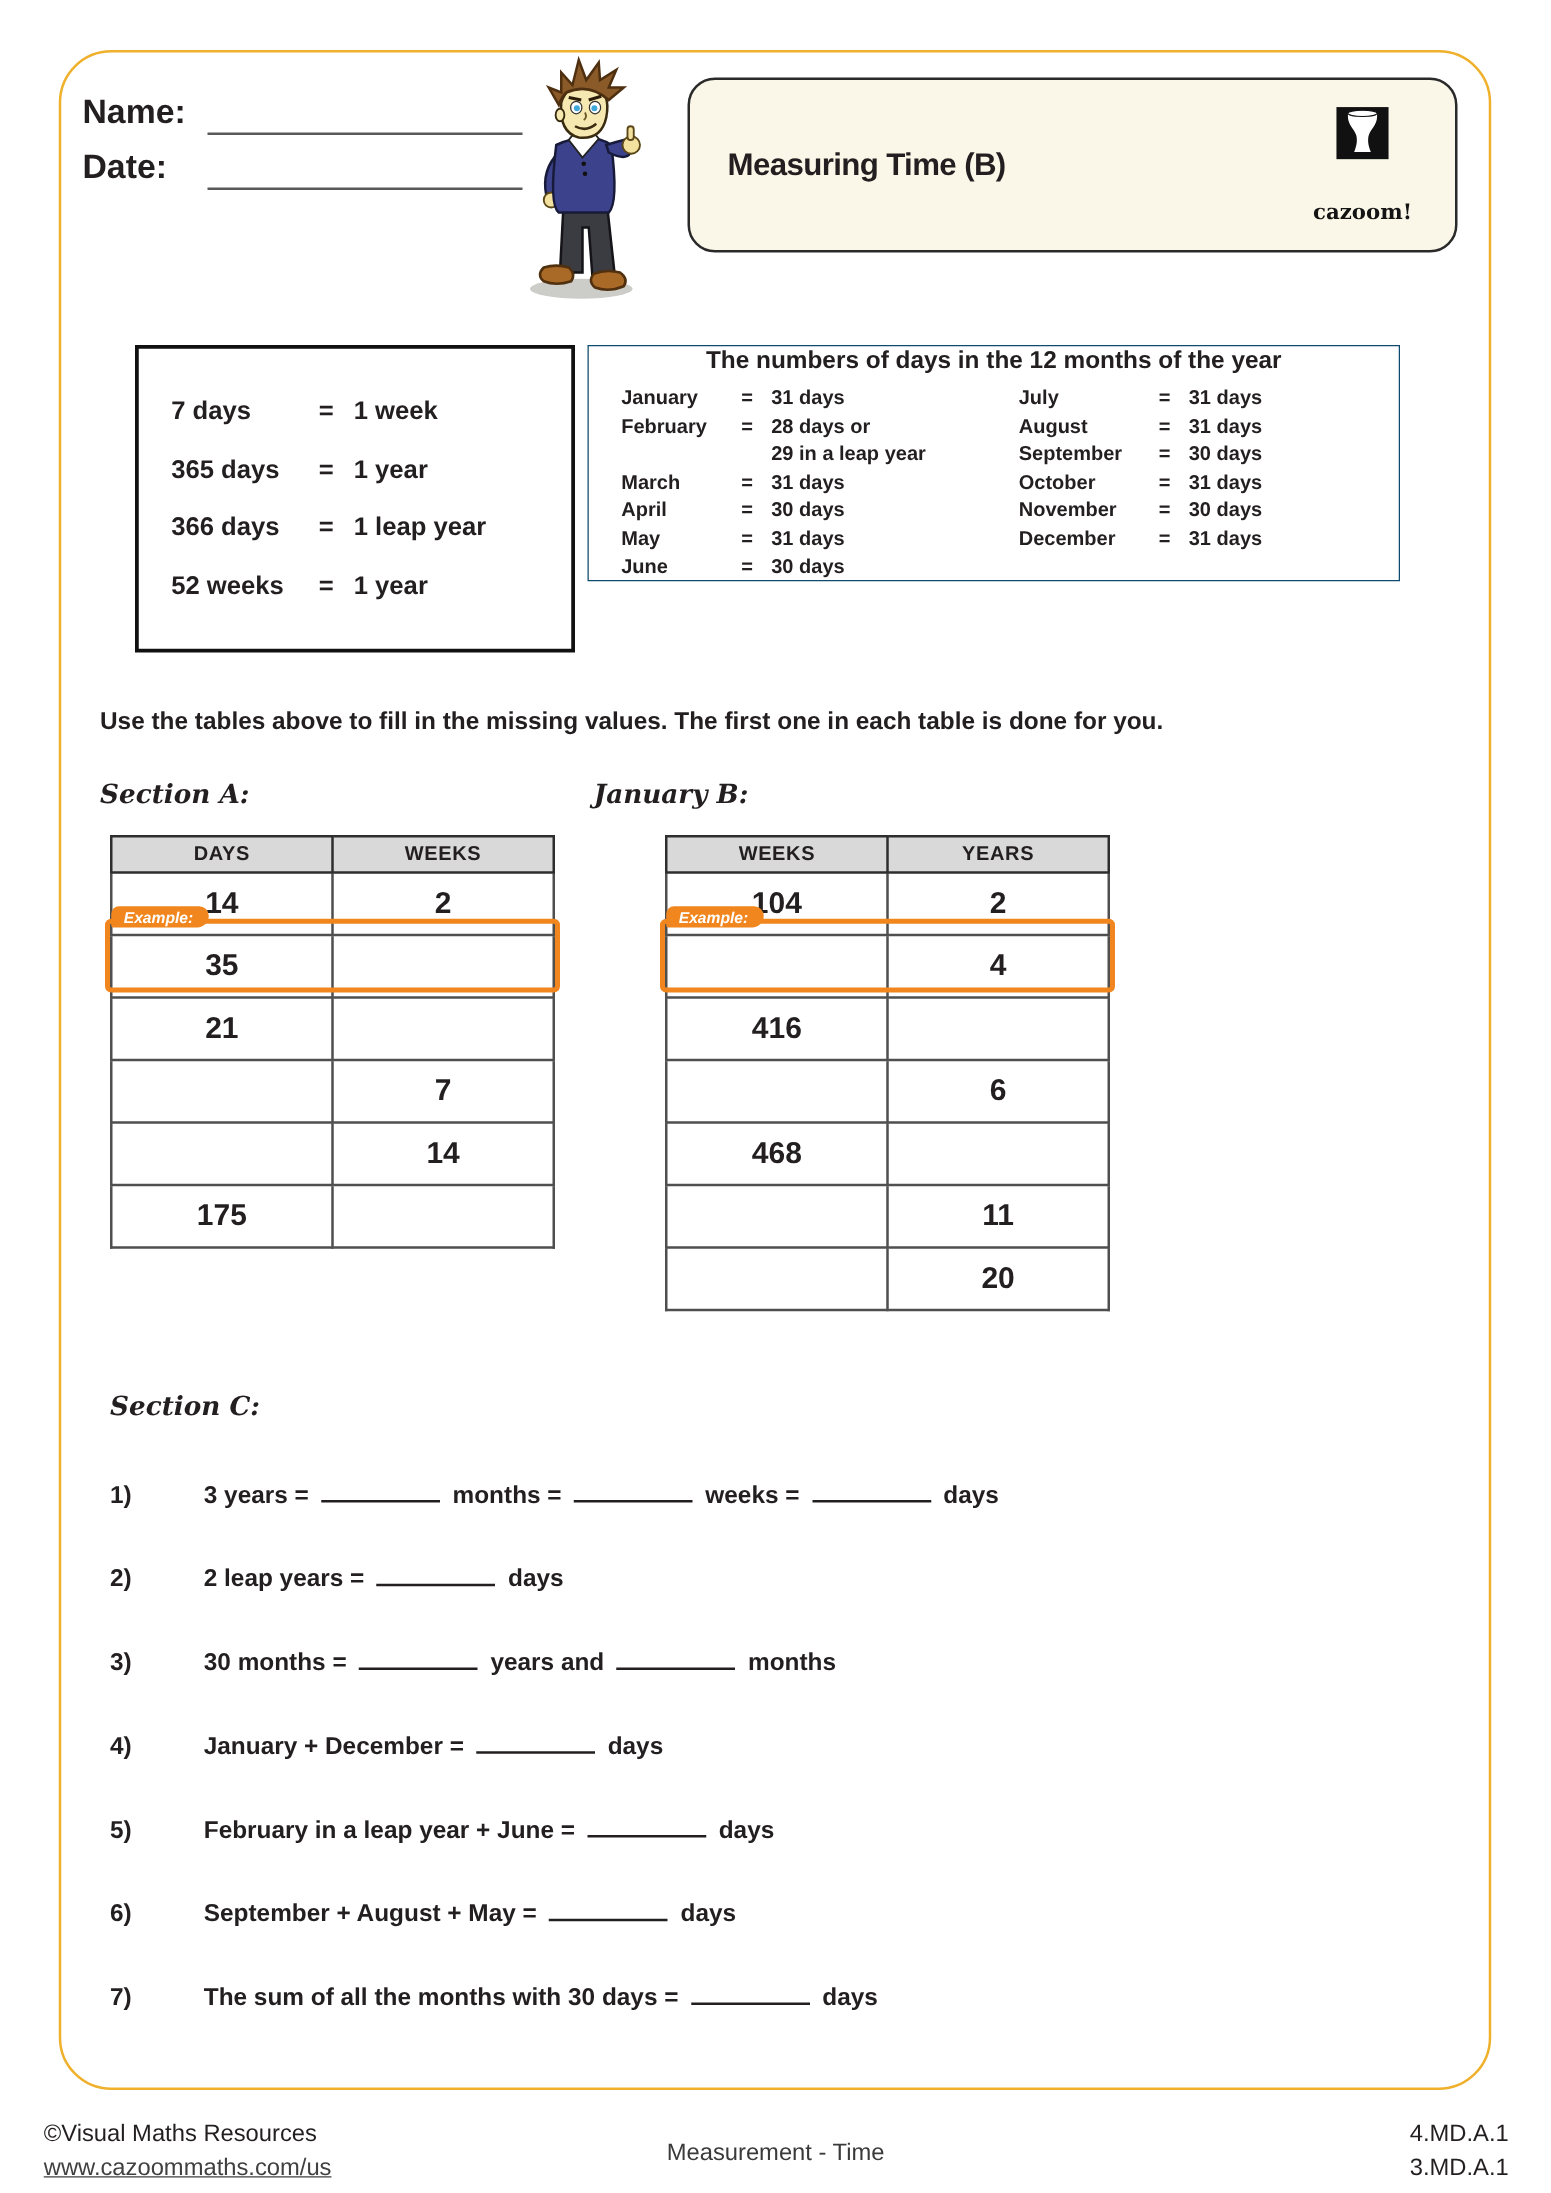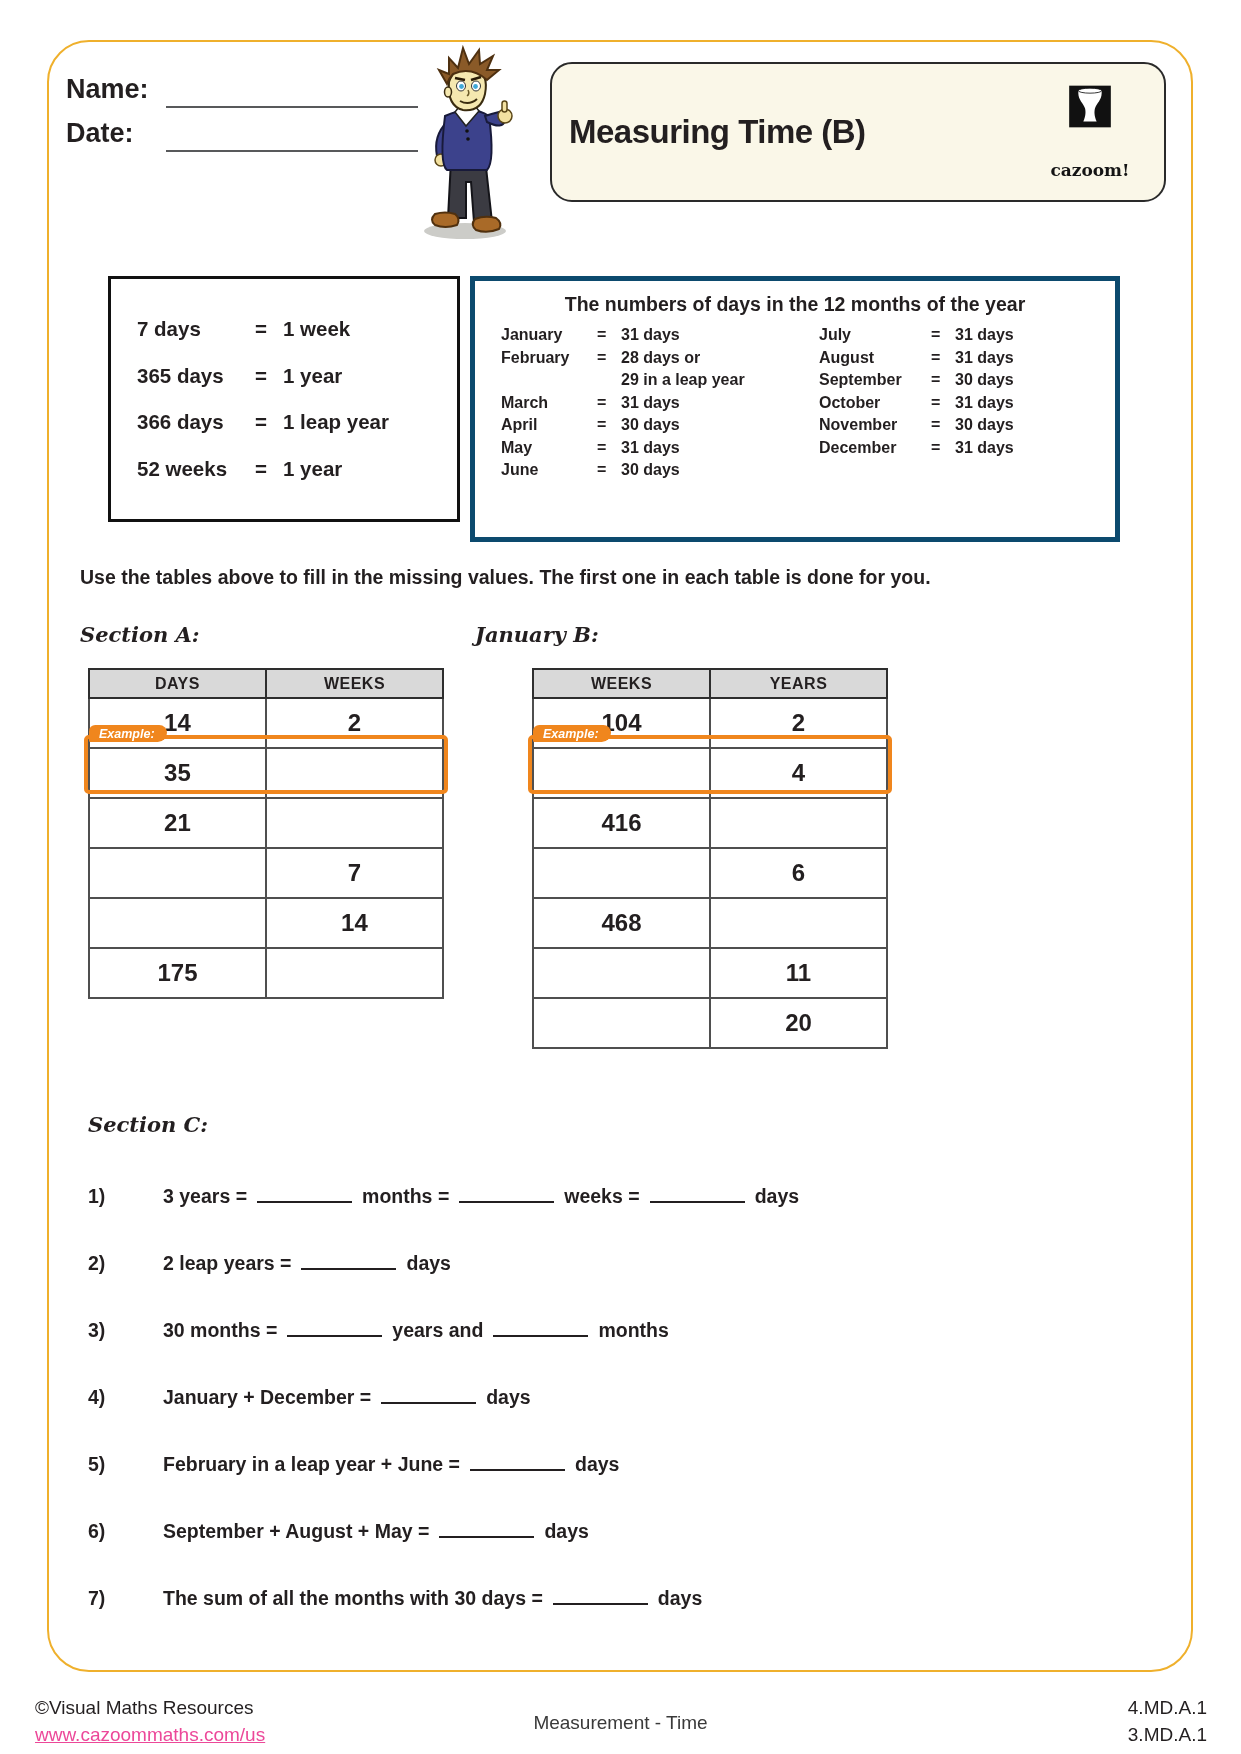--- a/index.html
+++ b/index.html
@@ -14,33 +14,33 @@
   }
   
   .idlabel { position:absolute; font-size:27px; font-weight:bold; }
   .write-line { position:absolute; width:252px; height:24px; border-bottom:2px solid #58595b; }
   .boy { position:absolute; left:412px; top:42px; width:112px; height:200px; }
   .titlebox {
     position:absolute; left:550px; top:62px; width:616px; height:140px;
     background:#faf7e8; border:2.5px solid #2a2a2a; border-radius:22px;
     display:flex; align-items:center;
   }
-  .titlebox .ttl { flex:1; padding-left:17px; font-size:33px; font-weight:bold; letter-spacing:-0.5px; }
+  .titlebox .ttl { flex:1; padding-left:30px; font-size:25px; font-weight:bold; letter-spacing:-0.5px; }
   .logo { width:120px; margin-right:14px; display:flex; flex-direction:column; align-items:center;gap:28px; }
   .logo svg { width:50px; height:50px; display:block; }
   .logo .lg-text { font-family:"DejaVu Serif", serif; font-weight:bold; font-size:17px; color:#141414; margin-top:-2px; }
   
   .factbox {
     position:absolute; left:108px; top:276px; width:352px; height:246px;
     border:3px solid #111; background:#fff; padding:38px 0 0 26px;
   }
   .factrow { display:grid; grid-template-columns:118px 28px auto; height:46.5px; font-size:20.5px; font-weight:bold; }
   .monthbox {
-    position:absolute; left:470px; top:276px; width:650px; height:266px;
-    border:5px solid #0c4a6e; background:#fff; padding-top:12px;
+    position:absolute; left:470px; top:276px; width:650px; height:189px;
+    border:1px solid #0c4a6e; background:#fff; 
   }
   .monthbox .mb-title { text-align:center; font-size:19.5px; font-weight:bold; margin-bottom:8px; }
   .mb-cols { display:flex; }
   .mb-col-l { margin-left:26px; width:300px; }
   .mb-col-r { margin-left:18px; width:290px; }
   .mrow { display:grid; font-size:16px; font-weight:bold; line-height:22.5px; }
   .mb-col-l .mrow { grid-template-columns:96px 24px auto; }
   .mb-col-r .mrow { grid-template-columns:112px 24px auto; }
   
   .instruction { position:absolute; left:80px; top:566px; width:1080px; font-size:19.5px; font-weight:bold; }
@@ -66,21 +66,21 @@
     border-radius:8px 10px 12px 2px;
   }
   
   .sectionC { position:absolute; left:88px; top:1112px; width:1010px; }
   .q { position:relative; padding-left:75px; font-size:19.5px; font-weight:bold; line-height:30px; margin-top:37px; }
   .q.first { margin-top:44px; }
   .qnum { position:absolute; left:0; top:0; }
   .blank { display:inline-block; width:95px; height:20px; border-bottom:2.5px solid #231f20; margin:0 10px; }
   
   .foot-left { position:absolute; left:35px; top:1694px; font-size:19px; line-height:27px; }
-  .foot-left a { color:#ec4899; }
+  .foot-left a { color:#404040; }
   .foot-center { position:absolute; left:0; top:1712px; width:1241px; text-align:center; font-size:19px; color:#3a3a3a; }
   .foot-right { position:absolute; right:34px; top:1694px; font-size:19px; line-height:27px; text-align:center; }
 </style>
 </head>
 <body>
 
 <div class="page">
   <div class="frame"></div>
 
   <div class="idlabel" style="left:66px; top:74px;">Name:</div>

